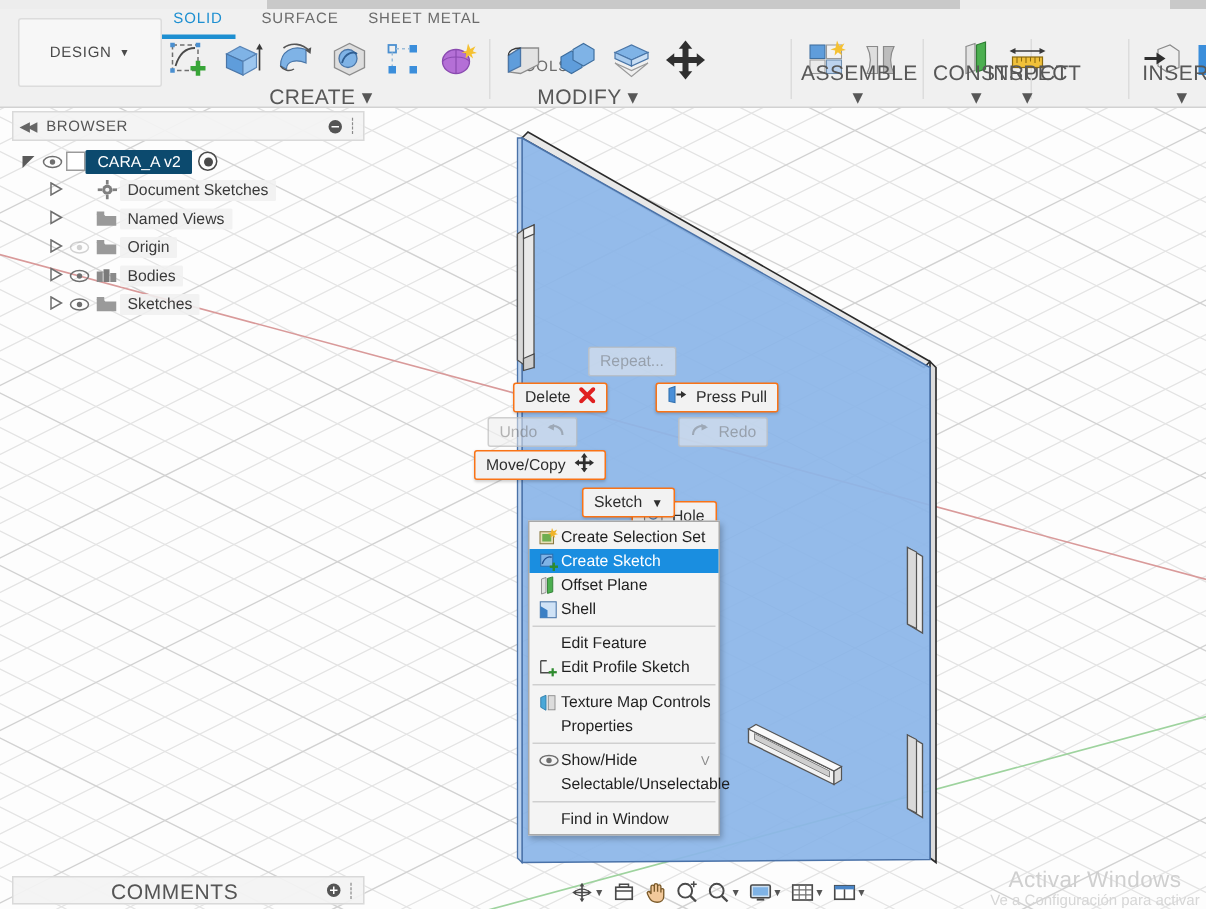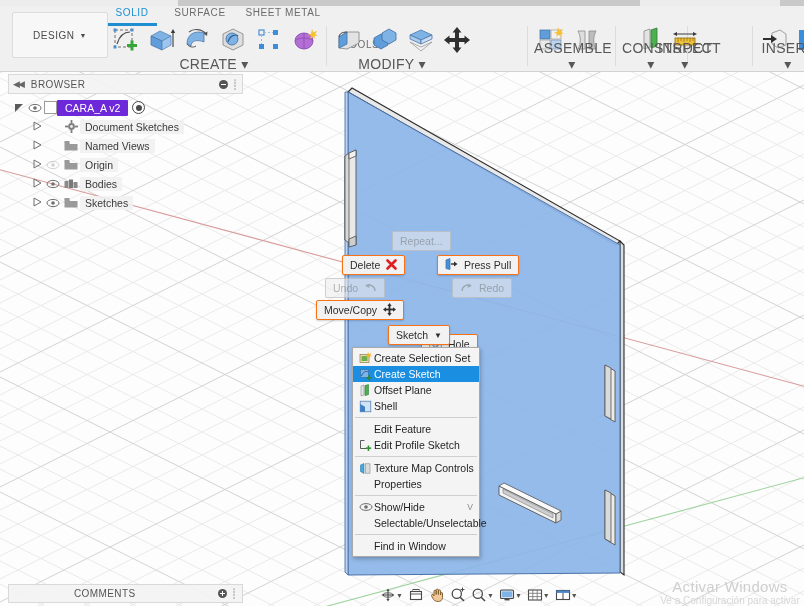--- a/index.html
+++ b/index.html
@@ -88,21 +88,21 @@
     cursor: default; flex: none;
   }
   .twist-open { width: 14px; flex:none; display:flex; align-items:center; justify-content:center;}
   .eye { width: 18px; flex: none; display: flex; align-items: center; justify-content: center; }
   .eye svg { display:block; }
   .ficon { width: 18px; flex: none; display: flex; align-items: center; justify-content: center; }
   .tlabel {
     background: rgba(240,240,240,.88); padding: 1px 5px; border-radius: 1px;
     font-size: 10.5px; color: #3a3a3a; white-space: nowrap;
   }
-  .trow.root .tlabel { background: #6d28d9; color: #fff; padding: 2px 8px; }
+  .trow.root .tlabel { background: #0c4a6e; color: #fff; padding: 2px 8px; }
   .root-box { width:13px; height:13px; background:#fff; border:1px solid #9b9b9b; margin-right:0px; flex:none; }
   .radio-dot {
     width: 13px; height: 13px; border-radius: 50%; border: 1.4px solid #4a4a4a;
     display: inline-flex; align-items: center; justify-content: center; margin-left: 4px; flex:none;
   }
   .radio-dot i { width: 6px; height: 6px; border-radius: 50%; background: #4a4a4a; display:block; }
 
   
   .mm-btn {
     position: absolute; z-index: 60;
@@ -128,21 +128,21 @@
   .ci .ci-key { font-size: 8.5px; color: #8a8a8a; padding-right: 2px; }
   .ci.sel { background: #1a8ee0; color: #fff; }
   .ci-div { height: 1px; background: #cfcfcf; margin: 3px 2px; }
 
   
   #comments {
     position: absolute; left: 8px; top: 584px; width: 235px; height: 19px;
     background: rgba(243,243,243,.93); border: 1px solid #d9d9d9;
     display: flex; align-items: center; padding: 0 5px; z-index: 40;
   }
-  #comments .c-title { font-size: 10px; color: #555; letter-spacing: .4px; }
+  #comments .c-title { font-size: 14px; color: #555; letter-spacing: .4px; }
   .plus-icon { width: 9px; height: 9px; border-radius: 50%; background: #555; position: relative; display:inline-block;}
   .plus-icon::before { content:""; position:absolute; left:4px; top:2px; width:1px; height:5px; background:#fff; }
   .plus-icon::after { content:""; position:absolute; left:2px; top:4px; width:5px; height:1px; background:#fff; }
 
   #navbar {
     position: absolute; left: 378px; top: 585px; height: 20px;
     display: flex; align-items: center; gap: 1px; z-index: 40;
   }
   .nav-ico { display: flex; align-items: center; justify-content: center; width: 20px; height: 20px; cursor: default; }
   .nav-caret { font-size: 7px; color: #555; margin-left: -3px; margin-right: 2px; cursor: default; }

